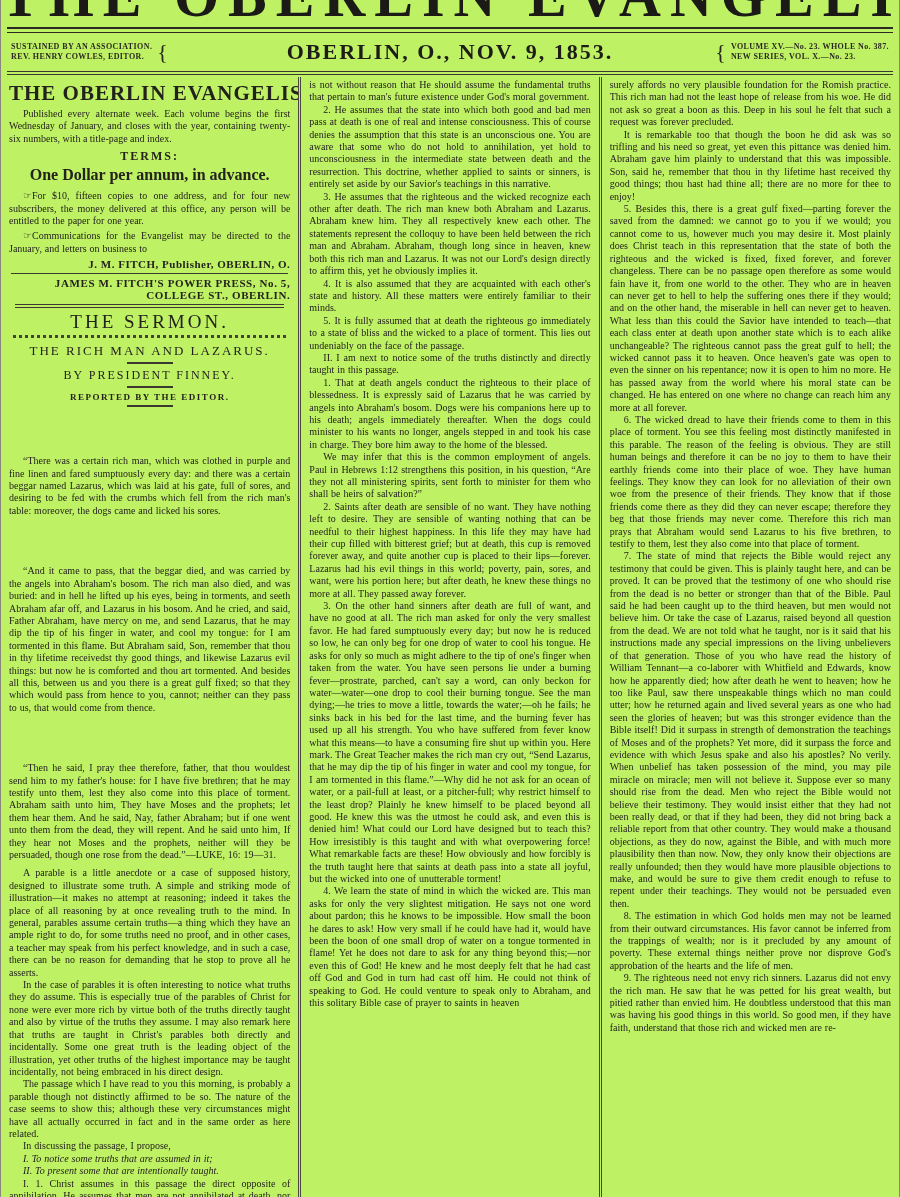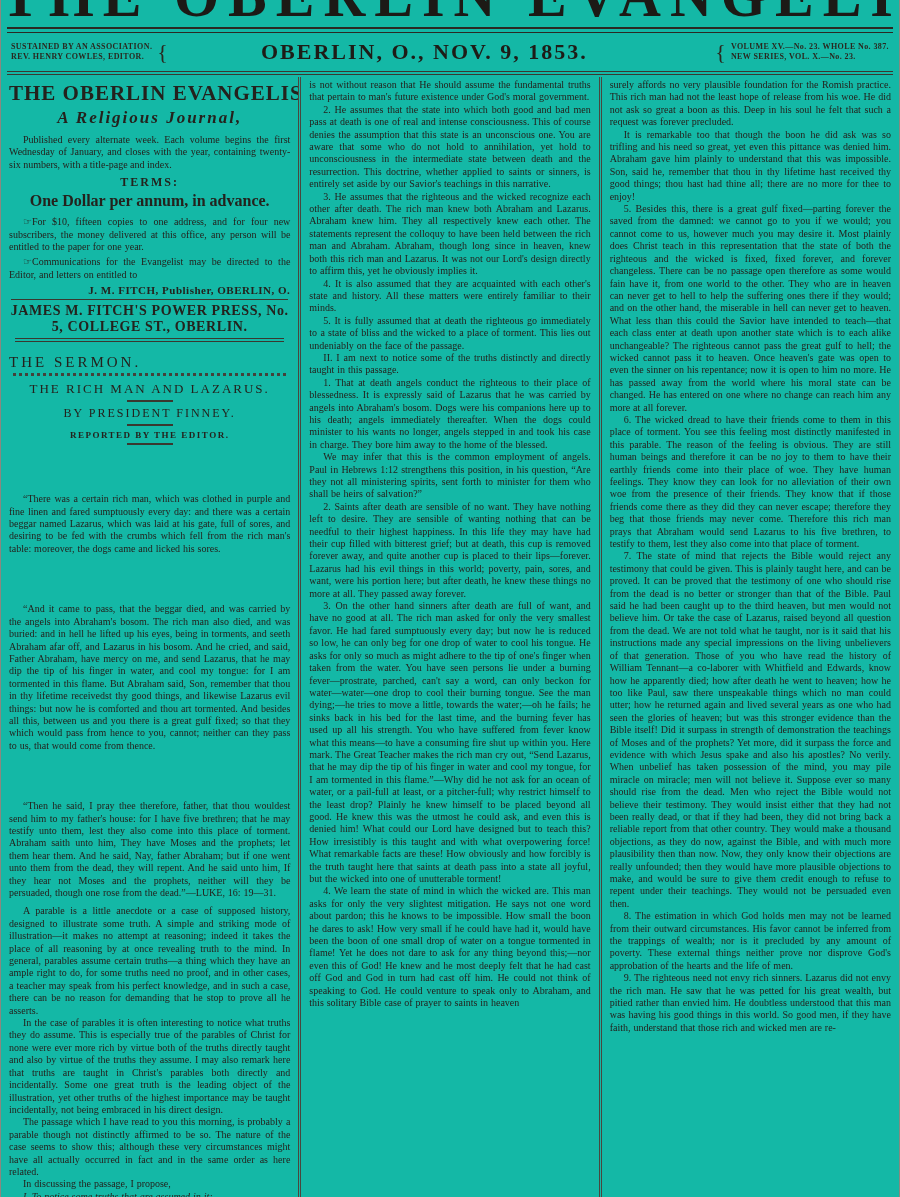--- a/index.html
+++ b/index.html
@@ -1,18 +1,18 @@
 <!DOCTYPE html>
 <html><head>
 <meta charset="utf-8">
 <style>
   html,body{margin:0;padding:0;background:#c9c5bd;}
   .page{
     position:relative; width:900px; height:1197px; margin:0 auto;
-    background:#14b8a6;
+    background:#bef264;
     color:#24221d;
     font-family:"Liberation Serif","DejaVu Serif",serif;
     overflow:hidden;
     border-left:1px solid #8a877f; border-right:1px solid #8a877f;
     box-sizing:border-box;
   }
   
   .banner-clip{height:24px; overflow:hidden; text-align:center;}
   .banner{
     font-size:58px; font-weight:bold; letter-spacing:9px; white-space:nowrap;
@@ -20,42 +20,42 @@
   }
   .rule-heavy{height:3px; border-top:2px solid #2b2923; border-bottom:1px solid #2b2923; margin:3px 6px 0 6px;}
   .rule-double-thin{height:2px; border-top:1px solid #3a382f; border-bottom:1px solid #3a382f; margin:2px 6px;}
   .dateline-row{display:flex; align-items:center; padding:2px 10px 0 10px; height:34px;}
   .pub-block{width:250px; display:flex; align-items:center; justify-content:flex-start;}
   .vol-block{width:250px; display:flex; align-items:center; justify-content:flex-end;}
   .tiny-lines{font-size:8px; letter-spacing:.4px; line-height:1.25; font-weight:bold; color:#2a281f;}
   .pub-block .tiny-lines{text-align:left;}
   .vol-block .tiny-lines{text-align:left;}
   .brace{font-size:22px; font-weight:normal; padding:0 5px; color:#2a281f;}
-  .date-center{flex:1; text-align:left; font-size:22px; font-weight:bold; letter-spacing:2px; color:#1e1c17; white-space:nowrap;}
+  .date-center{flex:1; text-align:center; font-size:22px; font-weight:bold; letter-spacing:2px; color:#1e1c17; white-space:nowrap;}
   
   .cols{display:flex; align-items:stretch; height:1128px; overflow:hidden; margin-top:2px;}
   .col{flex:1 1 0; padding:2px 8px 0 8px; overflow:hidden;}
   .col + .col{border-left:3px double #4a473e;}
   .para{
     margin:0; font-size:10px; line-height:12.4px; text-align:justify; text-indent:14px;
     word-spacing:.4px;
   }
   .cont .para:first-child{text-indent:0;}
   
   .np-title{text-align:center; font-size:21px; font-weight:bold; letter-spacing:1px; margin:2px 0 2px 0; white-space:nowrap;}
   .np-sub{text-align:center; font-size:17px; font-weight:bold; font-style:italic; letter-spacing:2px; margin:2px 0 6px 0;}
   .np-note{font-size:10px; line-height:12.4px; text-align:justify; text-indent:14px; margin:0 0 4px 0;}
   .terms{text-align:center; font-size:12px; font-weight:bold; letter-spacing:2px; margin:4px 0 2px 0;}
   .price{text-align:center; font-size:16px; font-weight:bold; margin:2px 0 6px 0; white-space:nowrap;}
   .notices .para{margin-bottom:3px;}
   .publine{font-size:11px; font-weight:bold; letter-spacing:.5px; text-align:right; margin:2px 0 3px 40px;}
   .rule-thin{border-top:1px solid #3a382f; margin:3px 2px;}
-  .pressline{font-size:14px; font-weight:bold; letter-spacing:.6px; text-align:center; margin:3px 0;}
+  .pressline{font-size:11px; font-weight:bold; letter-spacing:.6px; text-align:right; margin:3px 0;}
   
-  .sec-title{font-size:15px; letter-spacing:3px; margin:12px 0 2px 0;}
+  .sec-title{text-align:center; font-size:19px; letter-spacing:3px; margin:3px 0 2px 0;}
   .rule-wavy{height:3px; margin:2px 4px; background:repeating-linear-gradient(90deg,#44413a 0 3px,transparent 3px 6px);}
   .art-title{text-align:center; font-size:13px; font-weight:normal; letter-spacing:2px; margin:5px 0 2px 0;}
   .rule-short{width:46px; border-top:2px solid #3a382f; margin:3px auto;}
   .byline{text-align:center; font-size:12px; letter-spacing:2px; margin:4px 0 1px 0;}
   .reported{text-align:center; font-size:9px; font-weight:bold; letter-spacing:1.5px; margin:4px 0 1px 0;}
   .scripture .para{margin-bottom:1px;margin-top:48px;}
   .sermon-body{margin-top:6px;}
   .sermon-body .para:nth-child(5), .sermon-body .para:nth-child(6){font-style:italic;}
   .scripture{margin-top:6px;}
 </style>
@@ -85,27 +85,26 @@
         <div>NEW SERIES, VOL. X.—No. 23.</div>
       </div>
     </div>
   </div>
   <div class="rule-double-thin"></div>
 
   <div class="cols">
 
     <div class="col">
       <div class="np-title">THE OBERLIN EVANGELIST.</div>
-      <div class="np-sub">A Religious Journal,</div>
       <p class="np-note">Published every alternate week.  Each volume begins the first Wednesday of January, and closes with the year, containing twenty-six numbers, with a title-page and index.</p>
       <div class="terms">TERMS:</div>
       <div class="price">One Dollar per annum, in advance.</div>
       <div class="notices">
           <p class="para">☞For $10, fifteen copies to one address, and for four new subscribers, the money delivered at this office, any person will be entitled to the paper for one year.</p>
-          <p class="para">☞Communications for the Evangelist may be directed to the Editor, and letters on entitled to</p>
+          <p class="para">☞Communications for the Evangelist may be directed to the January, and letters on business to</p>
         </div>
       <div class="publine">J.  M.  FITCH, Publisher, OBERLIN, O.</div>
       <div class="rule-thin"></div>
       <div class="pressline">JAMES  M.  FITCH'S POWER PRESS, No. 5, COLLEGE ST., OBERLIN.</div>
       <div class="rule-double-thin"></div>
 
       <div class="sec-title">THE SERMON.</div>
       <div class="rule-wavy"></div>
       <div class="art-title">THE RICH MAN AND LAZARUS.</div>
       <div class="rule-short"></div>

